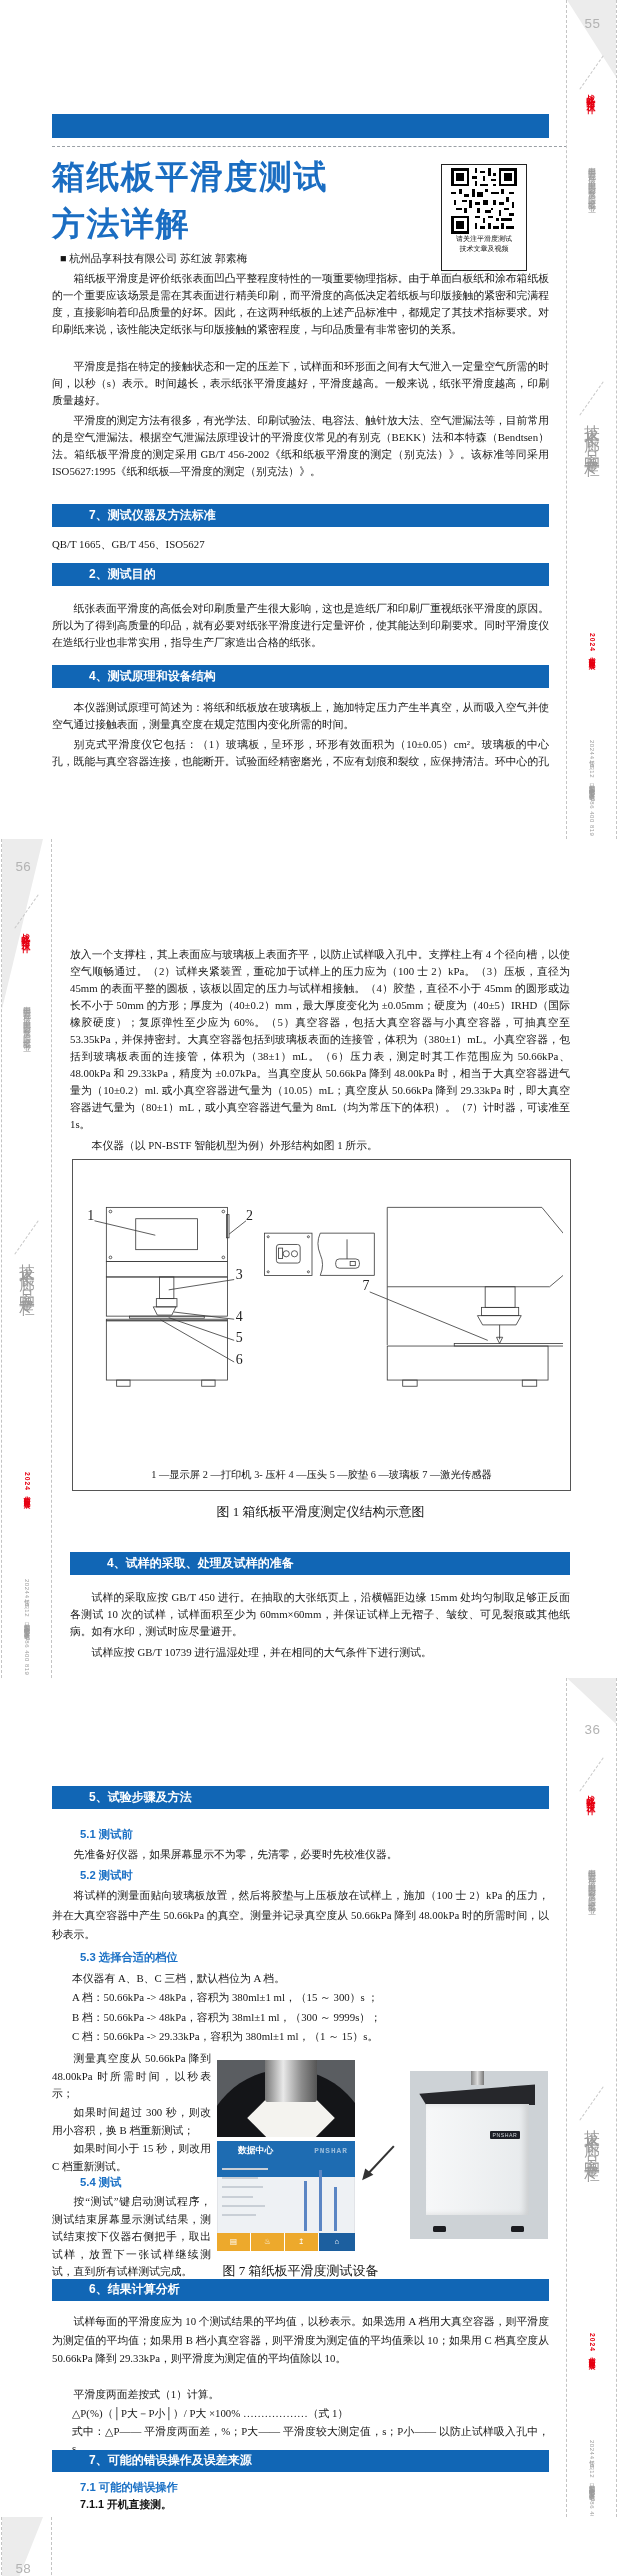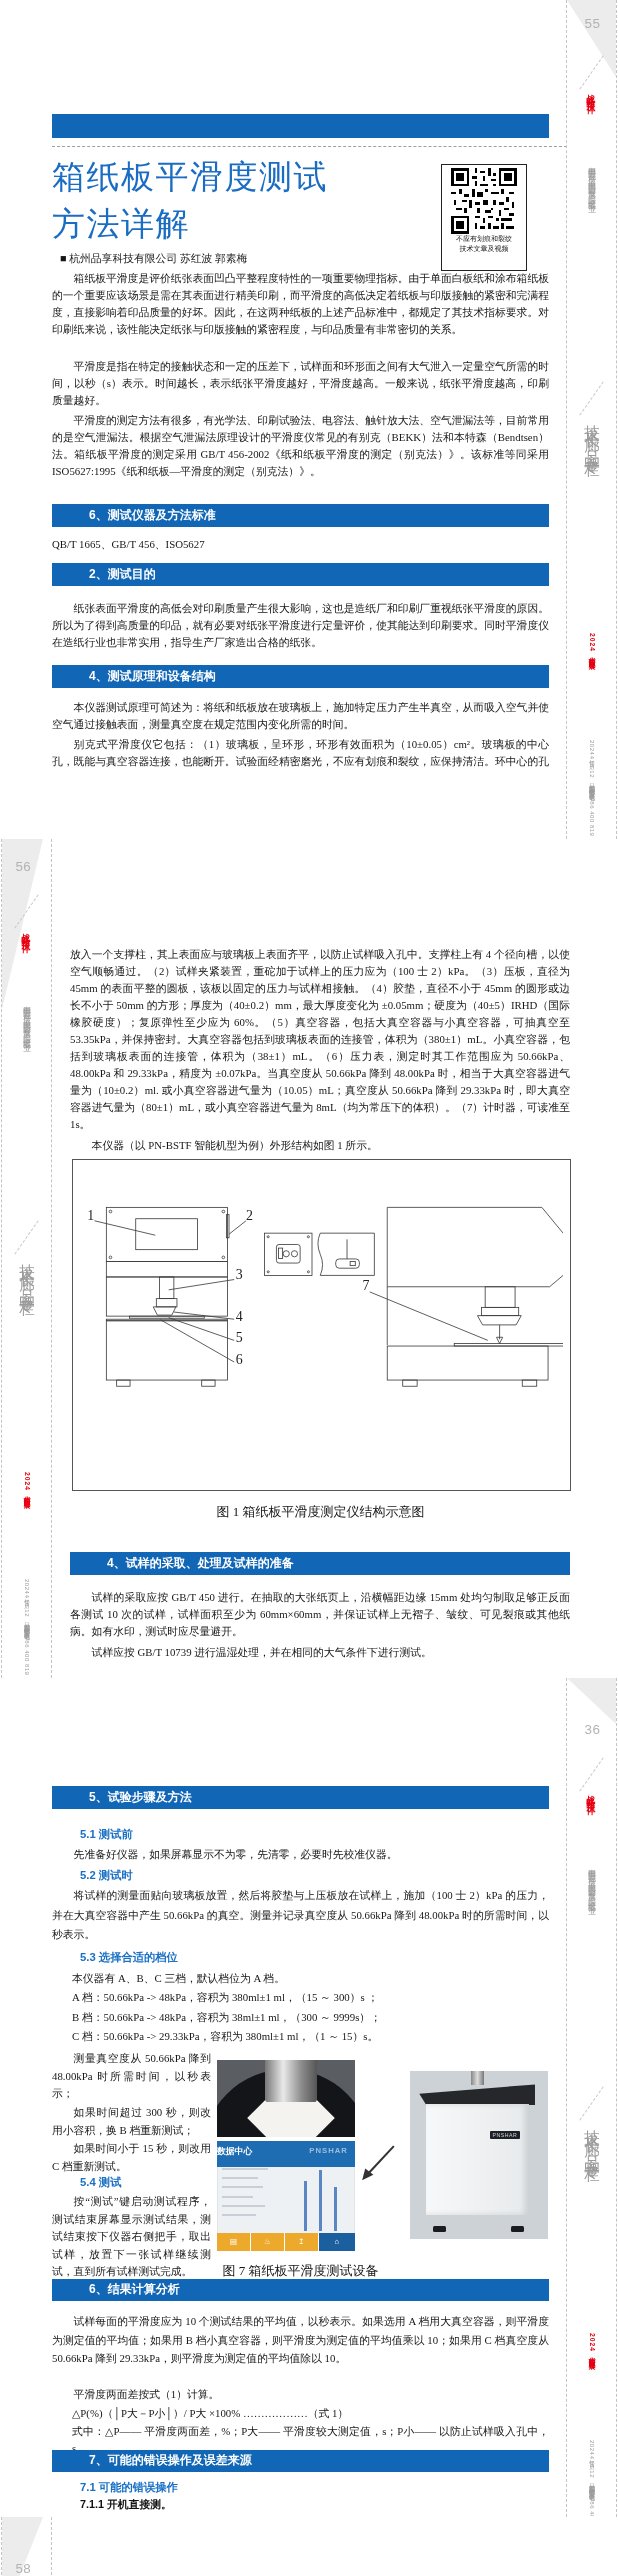--- a/index.html
+++ b/index.html
@@ -25,21 +25,21 @@
   .v-event{color:#e60012;font-weight:bold;font-size:6.7px;letter-spacing:1px;}
   .v-date{color:#9b9b9b;font-size:6px;letter-spacing:0.5px;}
   .diag{position:absolute;width:41px;border-top:1px dashed #c9c9c9;transform:rotate(-55deg);}
 
   
   .band{position:absolute;height:23px;background:#1166b5;color:#fff;font-weight:bold;font-size:12px;line-height:23px;padding-left:37px;box-sizing:border-box;font-family:"Liberation Sans","DejaVu Sans",sans-serif;}
   .bt{position:absolute;font-family:"Liberation Serif","DejaVu Serif",serif;font-size:10.8px;line-height:17px;color:#161616;text-align:justify;}
   .indent{text-indent:2em;}
   .sub{position:absolute;color:#1a70c5;font-weight:bold;font-size:11.3px;font-family:"Liberation Sans","DejaVu Sans",sans-serif;}
   .subsub{position:absolute;color:#111;font-weight:bold;font-size:10.8px;font-family:"Liberation Sans","DejaVu Sans",sans-serif;}
-  .titleline{position:absolute;left:52px;color:#1a6dc2;font-weight:normal;font-size:33px;letter-spacing:1.5px;font-family:"Liberation Sans","DejaVu Sans",sans-serif;}
+  .titleline{position:absolute;left:52px;color:#1a6dc2;font-weight:bold;font-size:33px;letter-spacing:1.5px;font-family:"Liberation Sans","DejaVu Sans",sans-serif;}
   .dashrule{position:absolute;border-top:1.5px dashed #9aa0a6;}
   .topband{position:absolute;background:#1166b5;}
   .caption{position:absolute;font-family:"Liberation Serif","DejaVu Serif",serif;font-size:13px;color:#161616;text-align:center;}
 
   
   .qrbox{position:absolute;border:1px solid #222;background:#fff;text-align:center;box-sizing:border-box;}
   .qrbox .qrcap{font-family:"Liberation Serif","DejaVu Serif",serif;font-size:7px;line-height:9.8px;color:#111;}
   svg.qr{display:block;margin:3.1px auto 1px auto;}
 
   
@@ -48,21 +48,21 @@
   .fig1svg{position:absolute;left:5.2px;top:7.2px;}
   .fig1svg path,.fig1svg rect,.fig1svg line,.fig1svg polygon,.fig1svg circle{fill:none;stroke:#3c3c3c;stroke-width:1.6;}
   .fig1svg text{fill:#222;stroke:none;font-family:"Liberation Serif","DejaVu Serif",serif;font-size:27px;}
 
   
   .photo-plate{position:absolute;background:#5a5d61;overflow:hidden;}
   .plate-circle{position:absolute;left:-15.5px;top:9.3px;width:170px;height:170px;border-radius:50%;background:#141518;}
   .plate-paper{position:absolute;left:43px;top:27px;width:62px;height:62px;background:#f4f3ef;transform:rotate(45deg);}
   .plate-cyl{position:absolute;left:48px;top:-5.2px;width:52px;height:47px;background:linear-gradient(90deg,#777,#e9e9e9 35%,#8c8c8c 70%,#555);border-radius:3.1px;}
   .screencard{position:absolute;background:#eef1f4;overflow:hidden;box-shadow:0 0 0 0.5px #d5d8db inset;}
-  .scr-head{height:26px;background:#1e6cb2;color:#fff;font-size:8.8px;font-weight:bold;line-height:20.6px;padding-left:0;}
+  .scr-head{height:36px;background:#1e6cb2;color:#fff;font-size:8.8px;font-weight:bold;line-height:20.6px;padding-left:21px;font-family:Liberation Mono, monospace;}
   .scr-brand{float:right;margin-right:7.2px;color:rgba(255,255,255,.55);letter-spacing:1px;font-size:7.7px;}
   .scr-bar{position:absolute;width:2.6px;background:#5b86c4;bottom:19.6px;}
   .scr-row{position:absolute;left:5.2px;height:2.1px;background:#c9cfd6;}
   .scr-tools{position:absolute;left:0;right:0;bottom:0;height:18.5px;display:flex;}
   .scr-tools .o{flex:1;background:#eda92c;border-right:1px solid #fff;color:#fff;text-align:center;line-height:18.5px;font-size:7.7px;}
   .scr-tools .b{flex:1.1;background:#1c5f9f;color:#fff;text-align:center;line-height:18.5px;font-size:7.7px;}
   .photo-inst{position:absolute;background:#cdd2d6;overflow:hidden;}
   .inst-top{position:absolute;left:9.3px;top:13.4px;width:116px;height:20.6px;background:#26272b;clip-path:polygon(0 45%,100% 0,100% 100%,6% 100%);}
   .inst-body{position:absolute;left:15.5px;top:33px;width:103px;height:111px;background:linear-gradient(90deg,#f7f8f9,#e7eaec);box-shadow:inset -4.1px 0 6.2px rgba(0,0,0,.12);}
   .inst-logo{position:absolute;right:8.2px;top:27px;background:#1d1f26;color:#cfd4da;font-size:5.2px;letter-spacing:0.5px;padding:1px 3.1px;border-radius:1px;}
@@ -134,31 +134,31 @@
         <rect x="19" y="19" width="3" height="1"></rect>
           <rect x="9" y="21" width="1" height="2"></rect>
           <rect x="11" y="22" width="2" height="1"></rect>
           <rect x="14" y="21" width="1" height="2"></rect>
         <rect x="16" y="22" width="2" height="1"></rect>
           <rect x="19" y="21" width="1" height="2"></rect>
           <rect x="21" y="22" width="3" height="1"></rect>
           <rect x="22" y="19" width="1" height="1"></rect>
       </g>
     </svg>
-    <div class="qrcap">不应有划痕和裂纹</div>
+    <div class="qrcap">请关注平滑度测试</div>
     <div class="qrcap">技术文章及视频</div>
   </div>
 
   <div class="bt" style="left:60px;top:250px;width:361px;font-size:10.8px;">■  杭州品享科技有限公司  苏红波  郭素梅</div>
 
   <div class="bt indent" style="left:52px;top:270px;width:497px;height:86px;overflow:hidden;">箱纸板平滑度是评价纸张表面凹凸平整程度特性的一项重要物理指标。由于单面白板纸和涂布箱纸板的一个重要应该场景是需在其表面进行精美印刷，而平滑度的高低决定着纸板与印版接触的紧密和完满程度，直接影响着印品质量的好坏。因此，在这两种纸板的上述产品标准中，都规定了其技术指标要求。对印刷纸来说，该性能决定纸张与印版接触的紧密程度，与印品质量有非常密切的关系。</div>
   <div class="bt indent" style="left:52px;top:358px;width:497px;height:52px;overflow:hidden;">平滑度是指在特定的接触状态和一定的压差下，试样面和环形面之间有大气泄入一定量空气所需的时间，以秒（s）表示。时间越长，表示纸张平滑度越好，平滑度越高。一般来说，纸张平滑度越高，印刷质量越好。</div>
   <div class="bt indent" style="left:52px;top:412px;width:497px;height:86px;overflow:hidden;">平滑度的测定方法有很多，有光学法、印刷试验法、电容法、触针放大法、空气泄漏法等，目前常用的是空气泄漏法。根据空气泄漏法原理设计的平滑度仪常见的有别克（BEKK）法和本特森（Bendtsen）法。箱纸板平滑度的测定采用 GB/T 456-2002《纸和纸板平滑度的测定（别克法）》。该标准等同采用 ISO5627:1995《纸和纸板—平滑度的测定（别克法）》。</div>
 
-  <div class="band" style="left:52px;top:504px;width:497px;">6、测试仪器及方法标准</div>
+  <div class="band" style="left:52px;top:504px;width:497px;">7、测试仪器及方法标准</div>
   <div class="bt" style="left:52px;top:536px;width:497px;">QB/T 1665、GB/T 456、ISO5627</div>
 
   <div class="band" style="left:52px;top:563px;width:497px;">2、测试目的</div>
   <div class="bt indent" style="left:52px;top:600px;width:497px;height:52px;overflow:hidden;">纸张表面平滑度的高低会对印刷质量产生很大影响，这也是造纸厂和印刷厂重视纸张平滑度的原因。所以为了得到高质量的印品，就有必要对纸张平滑度进行定量评价，使其能达到印刷要求。同时平滑度仪在造纸行业也非常实用，指导生产厂家造出合格的纸张。</div>
 
   <div class="band" style="left:52px;top:665px;width:497px;">4、测试原理和设备结构</div>
   <div class="bt indent" style="left:52px;top:699px;width:497px;height:34px;overflow:hidden;">本仪器测试原理可简述为：将纸和纸板放在玻璃板上，施加特定压力产生半真空，从而吸入空气并使空气通过接触表面，测量真空度在规定范围内变化所需的时间。</div>
   <div class="bt indent" style="left:52px;top:736px;width:497px;height:34px;overflow:hidden;">别克式平滑度仪它包括：（1）玻璃板，呈环形，环形有效面积为（10±0.05）cm²。玻璃板的中心孔，既能与真空容器连接，也能断开。试验面经精密磨光，不应有划痕和裂纹，应保持清洁。环中心的孔中应</div>
 
   <div class="sidebar right">
@@ -238,20 +238,21 @@
       <rect x="790" y="232" width="58" height="40"></rect>
       <rect x="783" y="272" width="72" height="16" fill="url(#hatch)"></rect>
       <polygon points="775,288 860,288 850,306 785,306"></polygon>
       <line x1="818" y1="306" x2="818" y2="334" stroke-width="4"></line>
       <polygon points="812,330 824,330 818,342" fill="#222" stroke="#222"></polygon>
       <rect x="730" y="342" width="215" height="5"></rect>
       <rect x="600" y="347" width="312" height="66"></rect>
       <rect x="630" y="413" width="28" height="12"></rect>
         <rect x="862" y="413" width="28" height="12"></rect>
     </svg>
+    <div class="figlegend">1 —显示屏  2 —打印机  3- 压杆  4 —压头  5 —胶垫  6 —玻璃板  7 —激光传感器</div>
   </div>
   <div class="caption" style="left:72px;top:664px;width:497px;">图 1  箱纸板平滑度测定仪结构示意图</div>
 
   <div class="band" style="left:70px;top:713px;width:500px;">4、试样的采取、处理及试样的准备</div>
   <div class="bt indent" style="left:70px;top:750px;width:500px;height:52px;overflow:hidden;">试样的采取应按 GB/T 450 进行。在抽取的大张纸页上，沿横幅距边缘 15mm 处均匀制取足够正反面各测试 10 次的试样，试样面积至少为 60mm×60mm，并保证试样上无褶子、皱纹、可见裂痕或其他纸病。如有水印，测试时应尽量避开。</div>
   <div class="bt indent" style="left:70px;top:805px;width:500px;">试样应按 GB/T 10739 进行温湿处理，并在相同的大气条件下进行测试。</div>
 
   <div class="sidebar left">
     <div class="wedge tl"></div>
     <div class="pagenum" style="top:19.6px;left:13.4px;">56</div>

